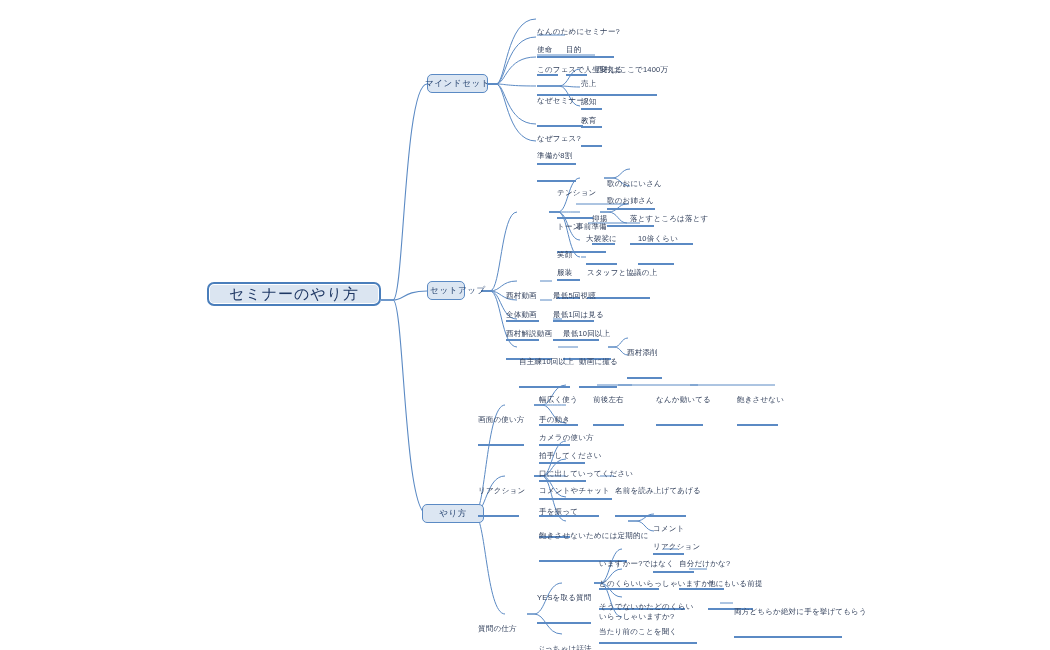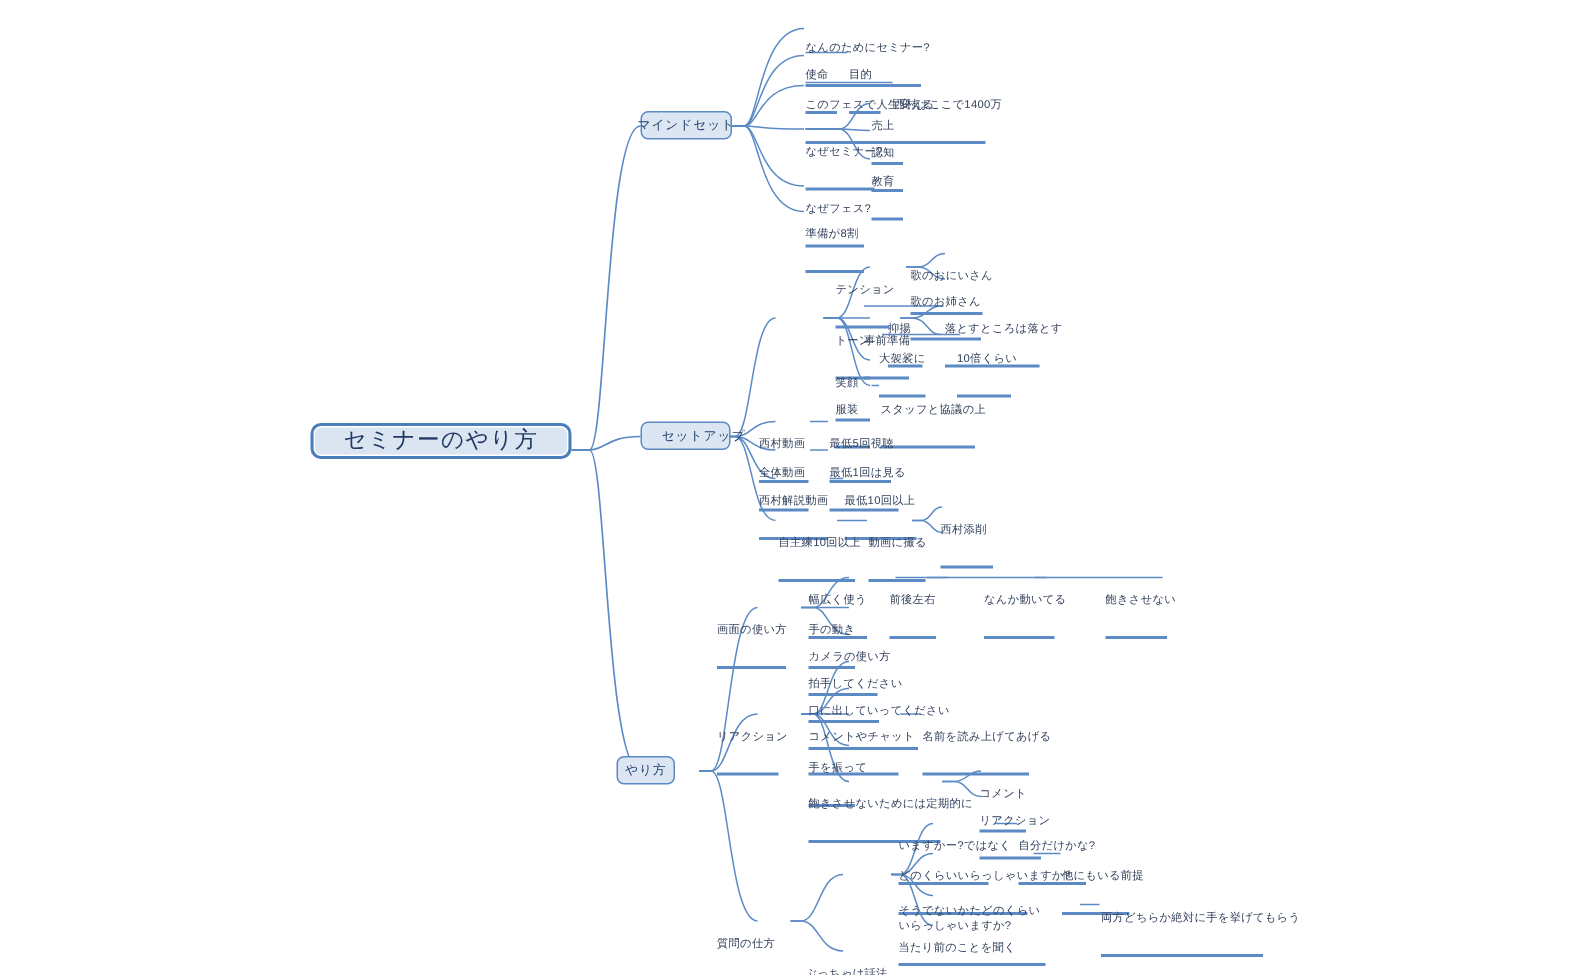--- a/index.html
+++ b/index.html
@@ -187,25 +187,25 @@
   </svg>
 
   <div class="node root" style="left:207px; top:282px; width:174px; height:24px;">
     <span>セミナーのやり方</span>
   </div>
 
   <div class="node branch" style="left:427px; top:74px; width:61px; height:19px;">
     <span>マインドセット</span>
   </div>
 
-  <div class="node branch" style="left:427px; top:281px; width:60px; height:19px;padding-left:24px;">
+  <div class="node branch" style="left:427px; top:281px; width:38px; height:19px;padding-left:24px;">
     <span>セットアップ</span>
   </div>
 
-  <div class="node branch" style="left:411px; top:504px; width:39px; height:19px;text-align:center;">
+  <div class="node branch" style="left:422px; top:504px; width:62px; height:19px;text-align:center;">
     <span>やり方</span>
   </div>
 
   <div class="node leaf" style="left:536px; top:8px; width:79px;">
     <span class="txt">なんのためにセミナー?</span>
   </div>
 
   <div class="node leaf" style="left:536px; top:26px; width:23px;">
     <span class="txt">使命</span>
   </div>
@@ -392,20 +392,23 @@
   </div>
 
   <div class="node leaf" style="left:652px; top:523px; width:43px;">
     <span class="txt">リアクション</span>
   </div>
 
   <div class="node leaf" style="left:477px; top:605px; width:41px;">
     <span class="txt">質問の仕方</span>
   </div>
 
+  <div class="node leaf" style="left:536px; top:574px; width:56px;">
+    <span class="txt">YESを取る質問</span>
+  </div>
 
   <div class="node leaf" style="left:598px; top:540px; width:62px;">
     <span class="txt">いますかー?ではなく</span>
   </div>
 
   <div class="node leaf" style="left:678px; top:540px; width:47px;">
     <span class="txt">自分だけかな?</span>
   </div>
 
   <div class="node leaf" style="left:598px; top:560px; width:88px;">

